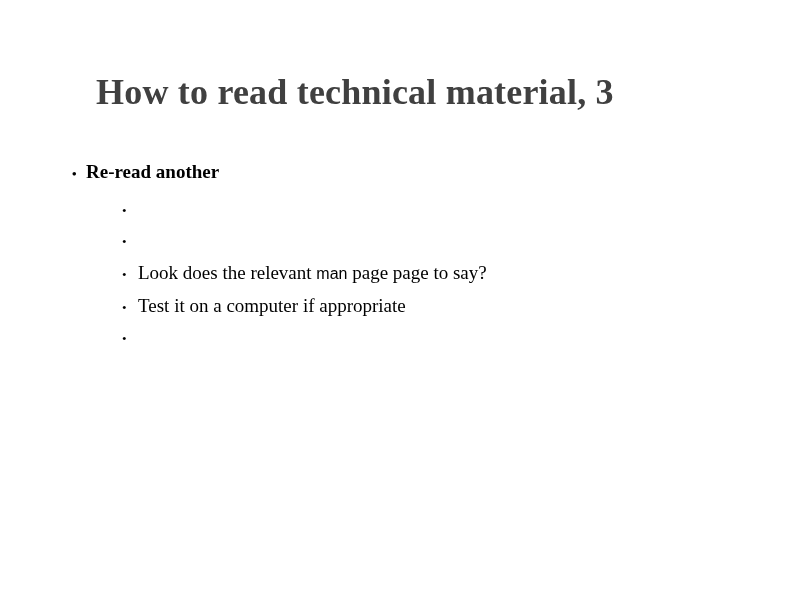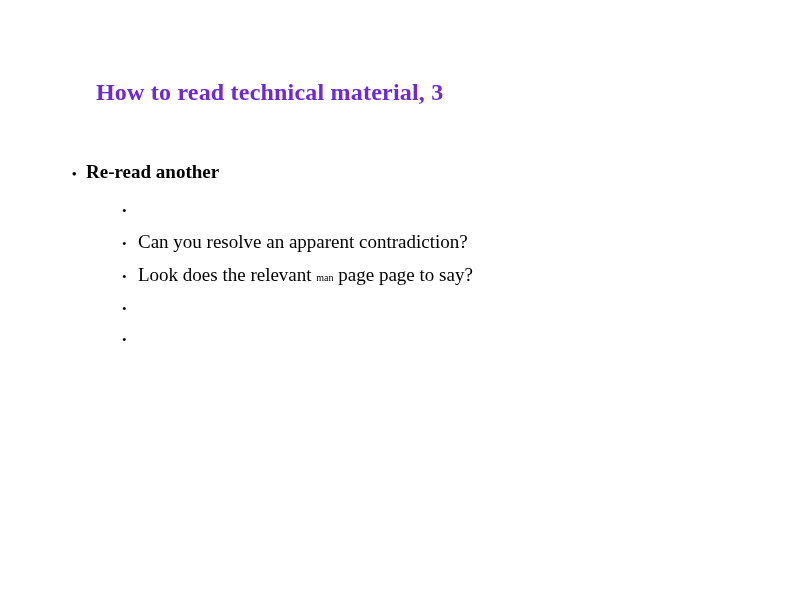--- a/index.html
+++ b/index.html
@@ -20,24 +20,24 @@
     height: 600px;
     box-sizing: border-box;
   }
   .slide-title {
     position: absolute;
     left: 96px;
     top: 72px;
     width: 640px;
     font-family: "Liberation Serif", serif;
     font-weight: bold;
-    font-size: 24px;
+    font-size: 36px;
     line-height: 40px;
     letter-spacing: 0.2px;
-    color: #6d28d9;
+    color: #404040;
   }
   .body-block {
     position: absolute;
     left: 72px;
     top: 158px;
     width: 680px;
   }
   .level1 {
     display: flex;
     align-items: baseline;
@@ -73,22 +73,22 @@
     width: 16px;
     flex: 0 0 16px;
     font-size: 13px;
     line-height: 26px;
   }
   .level2 .txt {
     flex: 1 1 auto;
     max-width: 560px;
   }
   .mono {
-    font-family: Liberation Serif, serif;
-    font-size: 10px;
+    font-family: Liberation Sans, sans-serif;
+    font-size: 16px;
     margin-top: 20px;
   }
 </style>
 </head>
 <body>
 
 <div class="slide">
 
   <div class="slide-title">How to read technical material, 3</div>
 
@@ -100,30 +100,30 @@
     </div>
 
     <ul class="sublist">
 
       <li class="level2">
         <span class="bullet">•</span>
       </li>
 
       <li class="level2">
         <span class="bullet">•</span>
-        <span class="txt"><span>Can you resolve an apparent contradiction?</span></span>
       </li>
 
       <li class="level2">
         <span class="bullet">•</span>
         <span class="txt"><span>Look does the relevant </span><span class="mono">man</span><span> page page to say?</span></span>
       </li>
 
       <li class="level2">
         <span class="bullet">•</span>
+        <span class="txt"><span>Test it on a computer if appropriate</span></span>
       </li>
 
       <li class="level2">
         <span class="bullet">•</span>
       </li>
 
     </ul>
   </div>
 </div>
 

